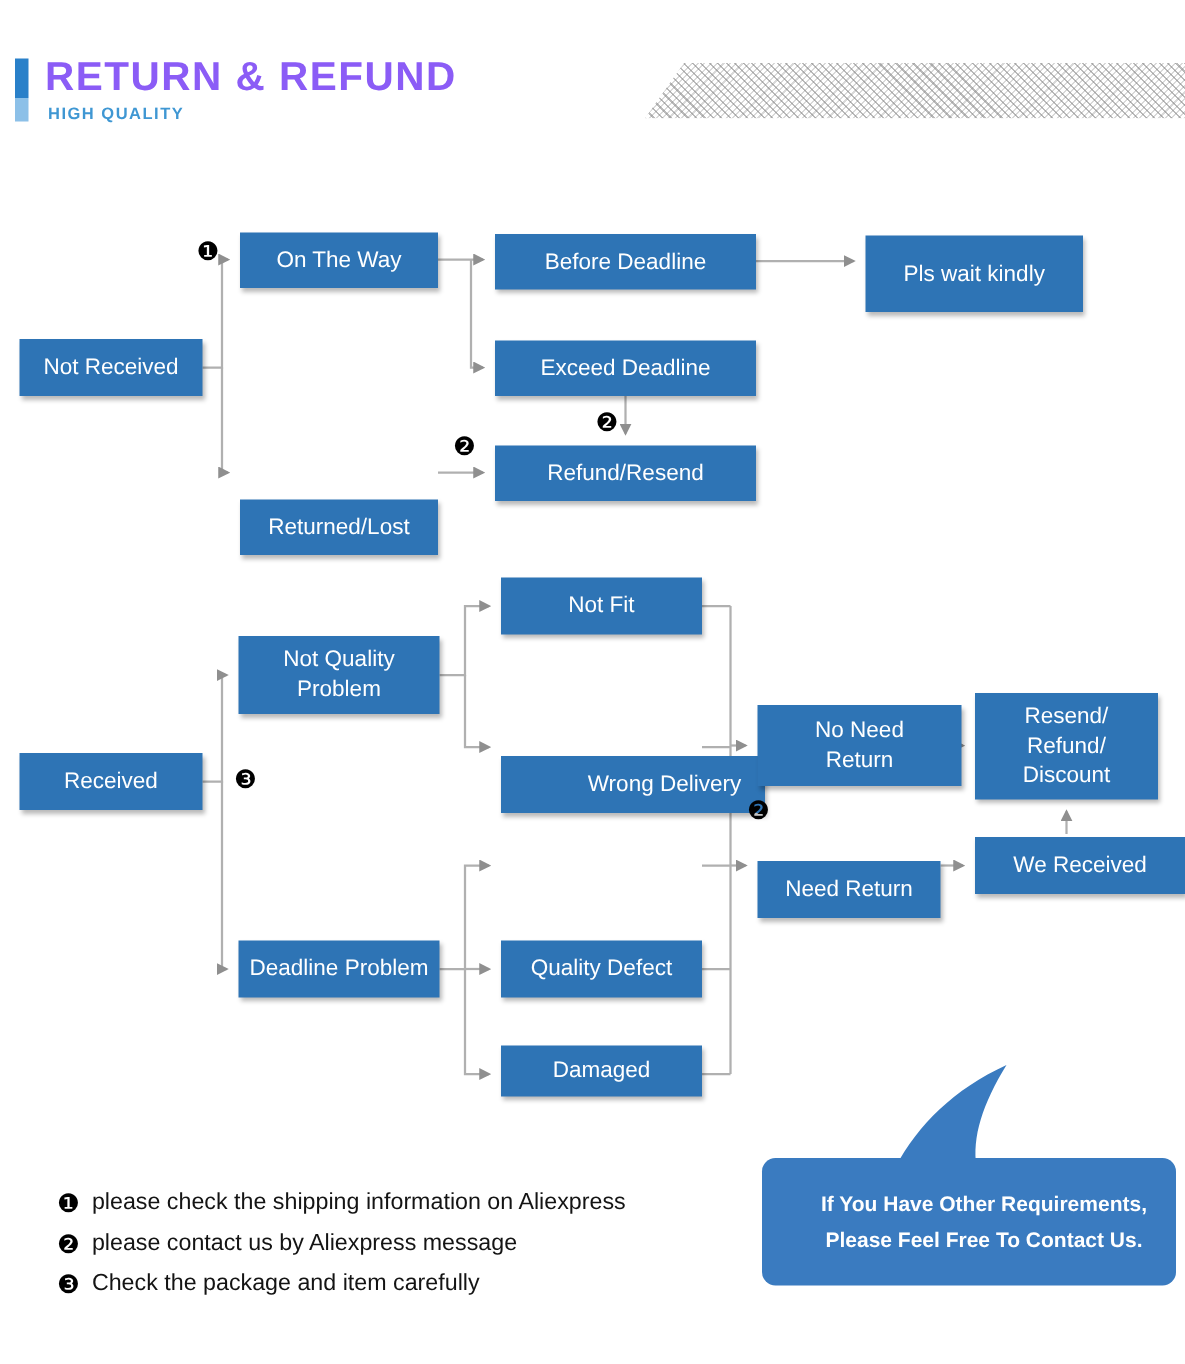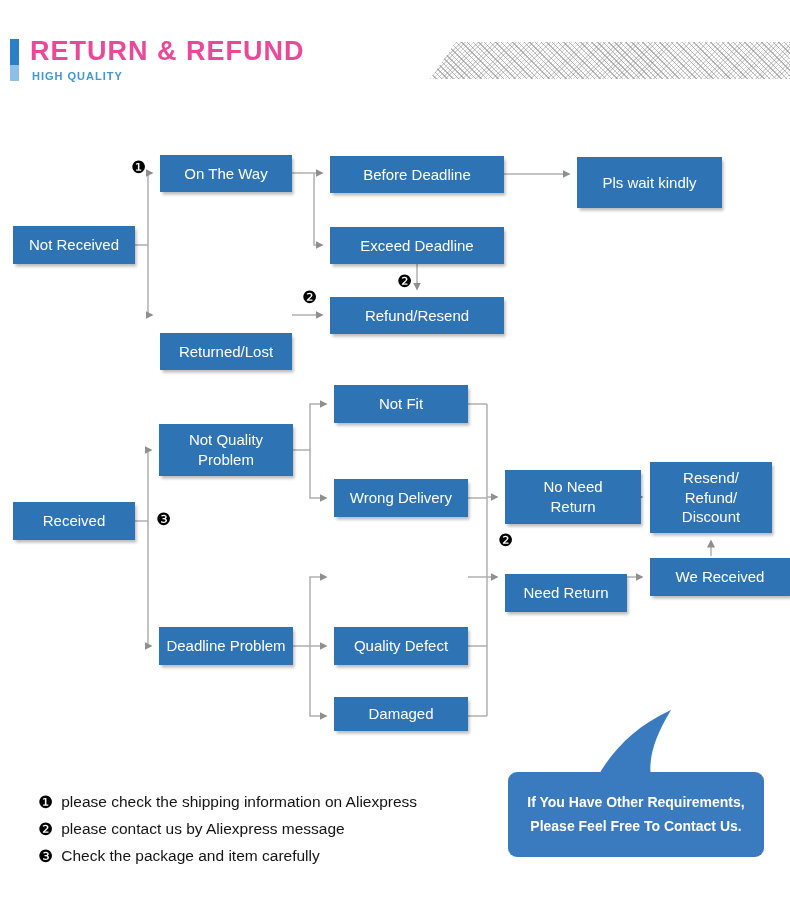--- a/index.html
+++ b/index.html
@@ -1,39 +1,39 @@
 <!DOCTYPE html>
 <html><head>
 <meta charset="utf-8">
 <style>
   html,body{margin:0;padding:0;background:#fff;}
   .canvas{position:relative;width:790px;height:909px;background:#fff;overflow:hidden;
           font-family:"Liberation Sans",sans-serif;}
   .accent-bar{position:absolute;left:10px;top:39px;width:9px;height:42px;
           background:linear-gradient(180deg,#2980c9 0%,#2980c9 62%,#8cc0e8 62%,#8cc0e8 100%);}
   .title{position:absolute;left:30px;top:36px;font-size:27px;font-weight:bold;
-          color:#ec4899;letter-spacing:1px;}
+          color:#8b5cf6;letter-spacing:1px;}
   .subtitle{position:absolute;left:32px;top:70px;font-size:11px;font-weight:bold;
           color:#3f97d3;letter-spacing:1px;}
   .hatch{position:absolute;left:430px;top:42px;width:360px;height:37px;
           background:
             repeating-linear-gradient(45deg,rgba(130,130,130,.55) 0 1px,transparent 1px 4px),
             repeating-linear-gradient(-45deg,rgba(130,130,130,.30) 0 1px,transparent 1px 3px);
           clip-path:polygon(26px 0,100% 0,100% 100%,0 100%);}
   .flow-svg{position:absolute;left:0;top:0;pointer-events:none;}
   .node{position:absolute;background:#2e74b5;color:#fff;display:flex;align-items:center;
           justify-content:center;text-align:center;white-space:pre-line;font-size:15px;
           line-height:1.32;box-shadow:1.5px 2.5px 3px rgba(0,0,0,.28);}
   .badge{position:absolute;font-size:17px;line-height:1;color:#000;}
   .note{position:absolute;left:38px;font-size:15.5px;color:#141414;display:flex;
           align-items:center;gap:8px;white-space:nowrap;}
   .note .badge-inline{font-size:17px;line-height:1;color:#000;}
   .bubble{position:absolute;left:508px;top:772px;width:256px;height:85px;background:#3a7bc0;
           border-radius:9px;color:#fff;display:flex;align-items:center;justify-content:center;
-          text-align:center;font-weight:bold;font-size:14px;line-height:1.7;white-space:pre-line;}
+          text-align:center;font-weight:bold;font-size:14px;line-height:1.7;white-space:pre-line;padding-left:20px;}
 </style>
 </head>
 <body>
 
 <div class="canvas">
 
   <div class="accent-bar"></div>
   <div class="title">RETURN &amp; REFUND</div>
   <div class="subtitle">HIGH QUALITY</div>
   <div class="hatch"></div>
@@ -76,21 +76,21 @@
   <div class="node" style="left:330px;top:156px;width:174px;height:37px;">Before Deadline</div>
   <div class="node" style="left:577px;top:157px;width:145px;height:51px;">Pls wait kindly</div>
   <div class="node" style="left:330px;top:227px;width:174px;height:37px;">Exceed Deadline</div>
   <div class="node" style="left:160px;top:297px;width:132px;height:37px;margin-top:36px;">Returned/Lost</div>
   <div class="node" style="left:330px;top:297px;width:174px;height:37px;">Refund/Resend</div>
 
   <div class="node" style="left:13px;top:502px;width:122px;height:38px;">Received</div>
   <div class="node" style="left:159px;top:424px;width:134px;height:52px;">Not Quality
 Problem</div>
   <div class="node" style="left:334px;top:385px;width:134px;height:38px;">Not Fit</div>
-  <div class="node" style="left:334px;top:479px;width:134px;height:38px;">Wrong Delivery</div>
+  <div class="node" style="left:334px;top:504px;width:134px;height:38px;padding-left:42px;">Wrong Delivery</div>
   <div class="node" style="left:159px;top:627px;width:134px;height:38px;">Deadline Problem</div>
   <div class="node" style="left:334px;top:627px;width:134px;height:38px;">Quality Defect</div>
   <div class="node" style="left:334px;top:697px;width:134px;height:34px;">Damaged</div>
   <div class="node" style="left:505px;top:470px;width:136px;height:54px;">No Need
 Return</div>
   <div class="node" style="left:505px;top:574px;width:122px;height:38px;">Need Return</div>
   <div class="node" style="left:650px;top:462px;width:122px;height:71px;">Resend/
 Refund/
 Discount</div>
   <div class="node" style="left:650px;top:558px;width:140px;height:38px;">We Received</div>

